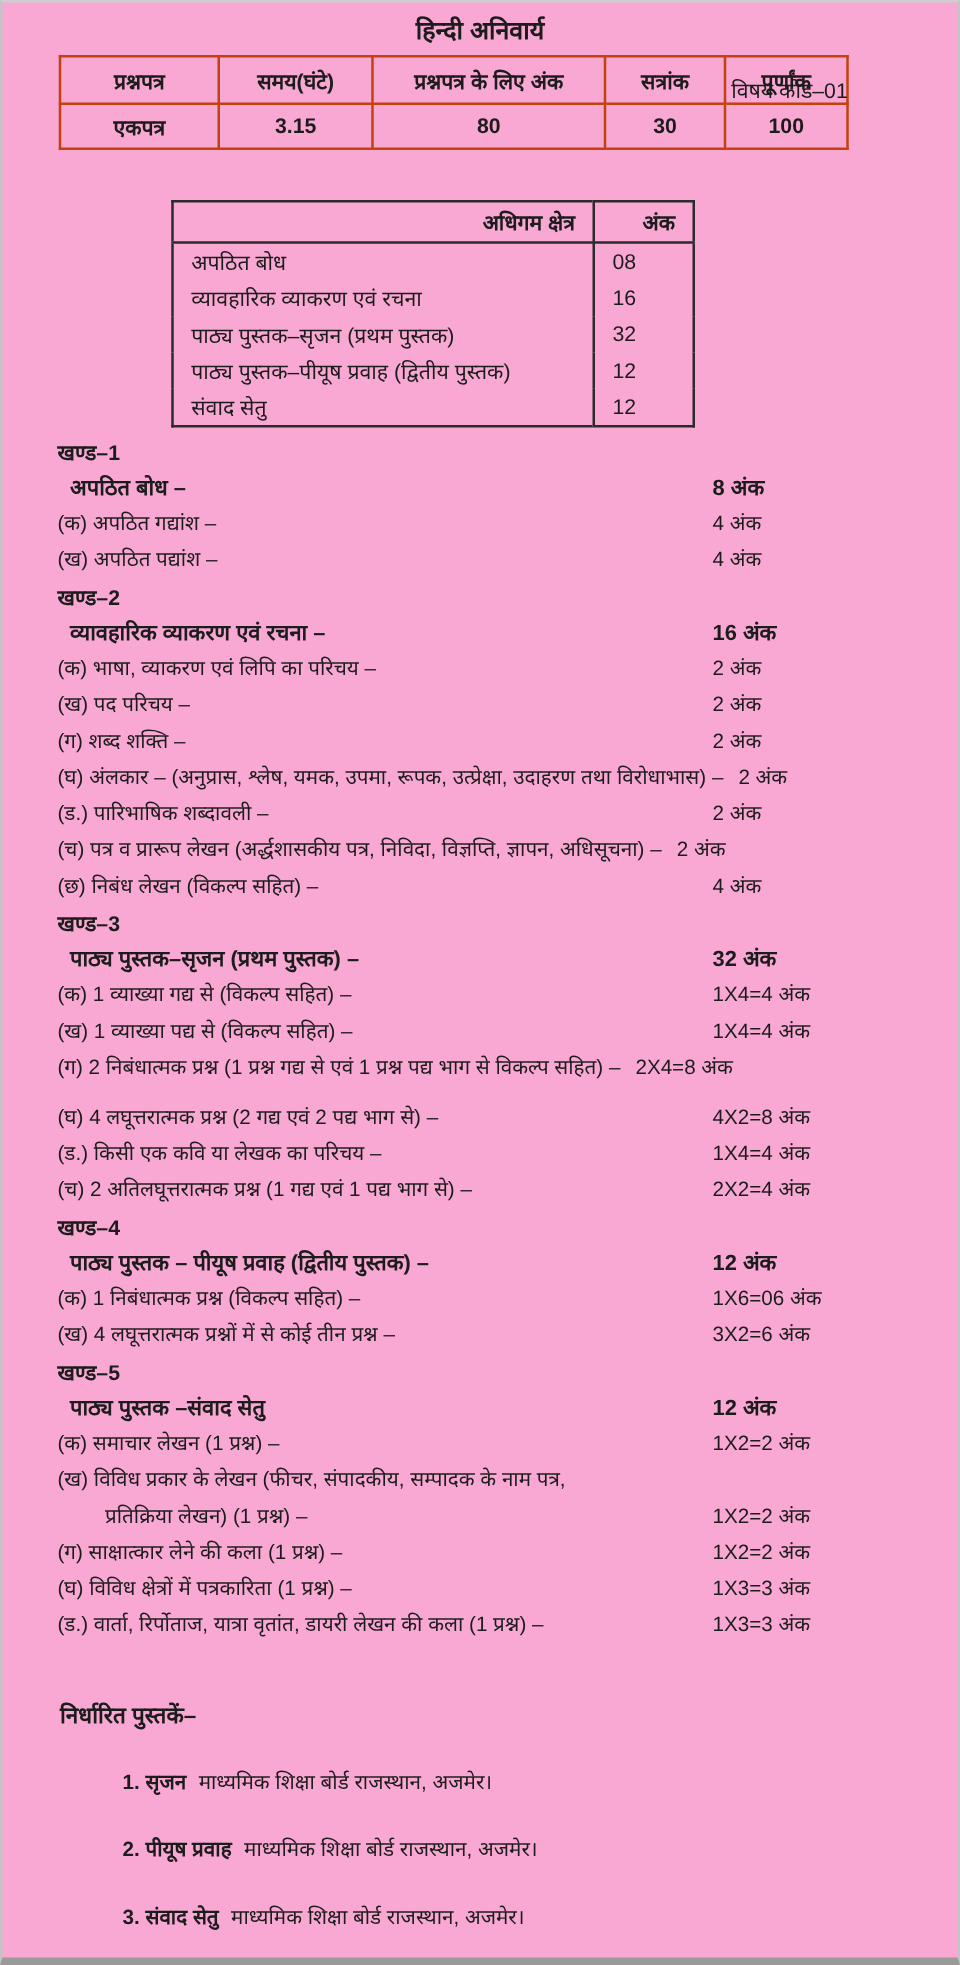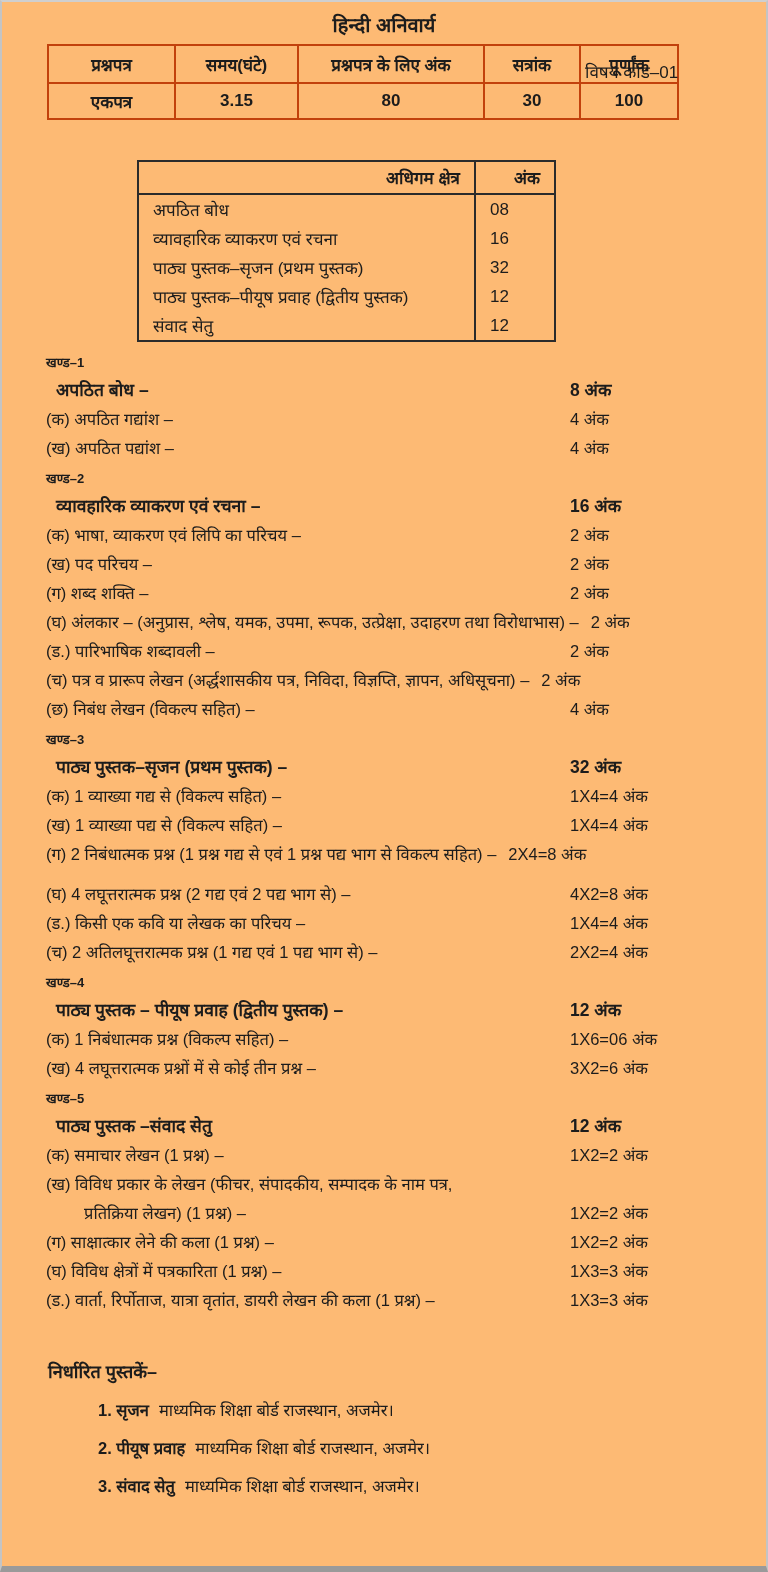--- a/index.html
+++ b/index.html
@@ -1,20 +1,20 @@
 <!DOCTYPE html>
 <html><head>
 <meta charset="utf-8">
 <style>
   html,body{margin:0;padding:0;background:#e8e8e8;}
   .page{
     position:relative;
     width:768px;height:1572px;
     box-sizing:border-box;
-    background:#fdba74;
+    background:#f9a8d4;
     border-top:2px solid #cfcfcf;
     border-left:2px solid #c4c4c4;
     border-right:2px solid #c4c4c4;
     border-bottom:6px solid #9a9a9a;
     overflow:hidden;
     font-family:"Liberation Sans","DejaVu Sans",sans-serif;
     color:#1c1c1c;
   }
   .doc-title{ padding-top:10px; text-align:center; font-size:20px; font-weight:700; line-height:26px;}
   .subject-code{ position:absolute; top:60px; left:583px; font-size:17px; line-height:22px;}
@@ -28,33 +28,33 @@
   .t1 .c0{width:113px}.t1 .c1{width:109px}.t1 .c2{width:172px}.t1 .c3{width:82px}.t1 .c4{width:84px}
 
   .t2{ margin:40px 0 0 135px; border:2px solid #2b2b2b; }
   .t2 th,.t2 td{ font-size:17px; padding:0 14px; }
   .t2 th{ font-weight:700; height:31px; text-align:right; border-bottom:2px solid #2b2b2b;}
   .t2 td{ height:29px; font-weight:400;}
   .t2 .area{ width:307px; border-right:2px solid #2b2b2b;}
   .t2 .mk{ width:50px; }
 
   .sections{ margin-top:8px; padding-left:44px; }
-  .khand{ font-weight:700; font-size:13px; line-height:26px; margin-top:3px; }
+  .khand{ font-weight:700; font-size:17px; line-height:26px; margin-top:3px; }
   .row{ position:relative; line-height:29px; min-height:29px; white-space:nowrap; font-size:16.5px;}
   .title-row{ font-weight:700; font-size:17.5px;}
   .title-row .t{ padding-left:10px; }
   .marks{ position:absolute; left:524px; top:0; }
   .marks.inline{ position:static; margin-left:12px; }
   .marks.bottom{ top:auto; bottom:0; }
   .gap-after{ margin-bottom:11px; }
   .cont{ padding-left:38px; }
 
   .books{ margin-top:44px; padding-left:46px; }
   .books-heading{ font-size:18px; font-weight:700; line-height:26px;}
-  .book-item{ margin-top:13px; padding-left:50px; font-size:16.5px; line-height:25px; white-space:nowrap;}
+  .book-item{ margin-top:29px; padding-left:50px; font-size:16.5px; line-height:25px; white-space:nowrap;}
   .book-item .num-name{ font-weight:700; }
   .book-item .publisher{ margin-left:10px; font-weight:400;}
 </style>
 </head>
 <body>
 
 <div class="page">
   <div class="doc-title">हिन्दी अनिवार्य</div>
   <div class="subject-code">विषय कोड–01</div>
 

